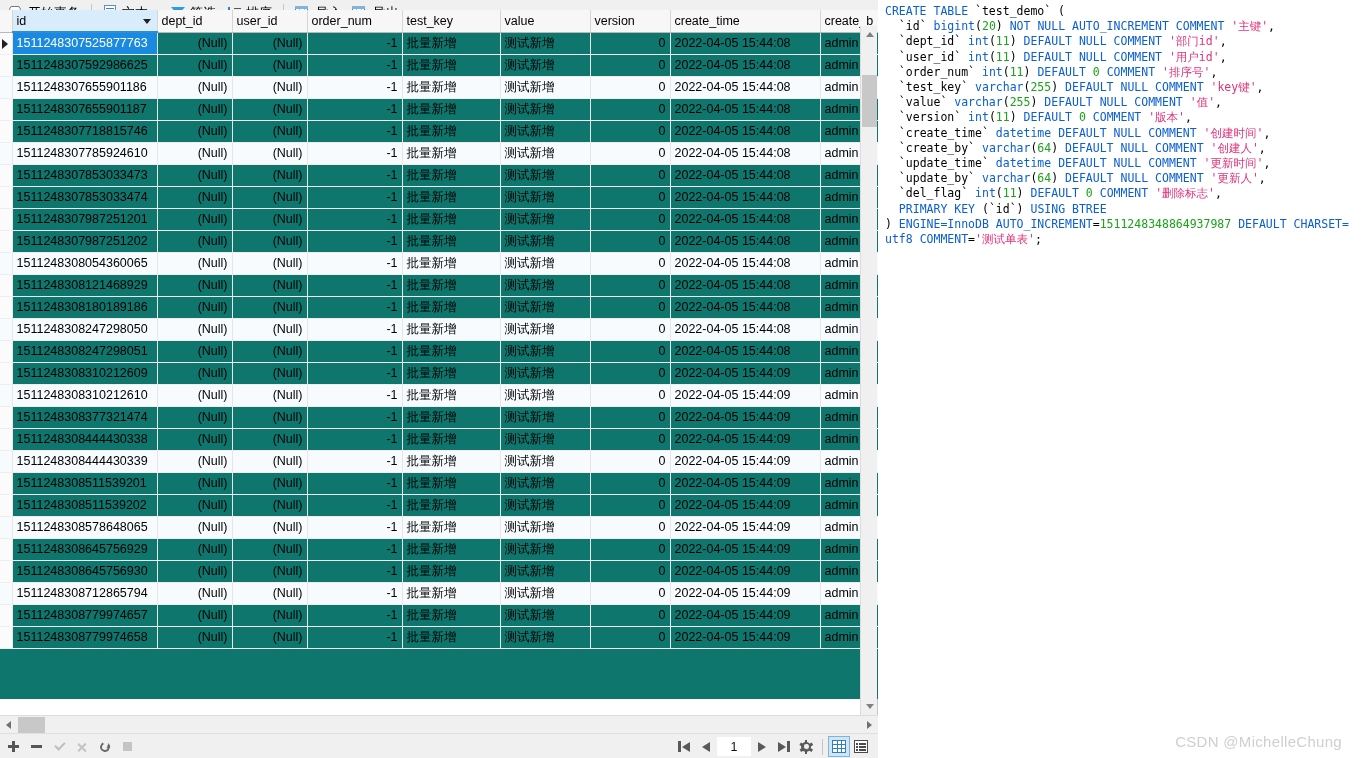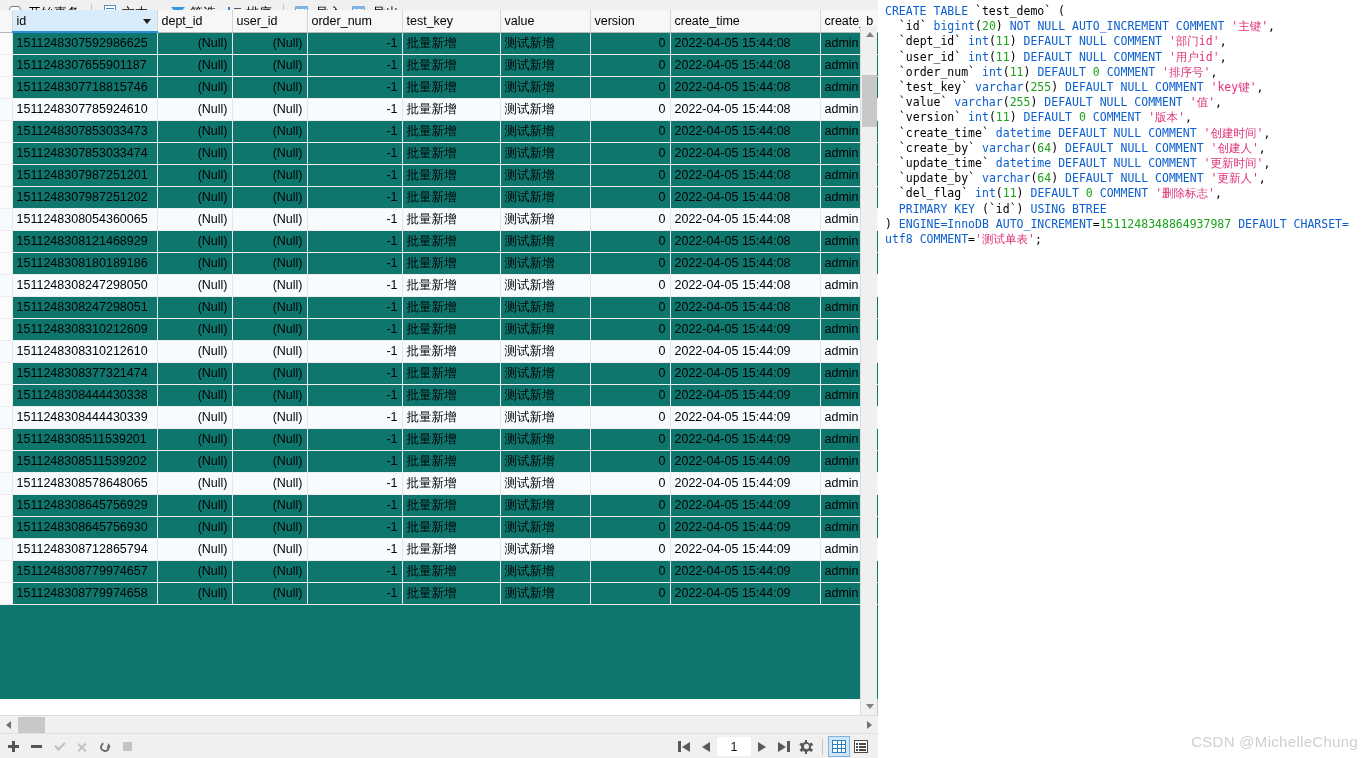--- a/index.html
+++ b/index.html
@@ -389,21 +389,21 @@
     color: #000;
   }
   .k { color: #0b5fd0; }       
   .id { color: #000000; }      
   .num-lit { color: #19a319; } 
   .str { color: #e0327a; }     
   .plain { color: #000; }
 
   
   #watermark {
-    position: absolute; right: 10px; bottom: 8px;
+    position: absolute; right: 26px; bottom: 8px;
     font-size: 15px; color: #cfcfcf;
     font-family: "Liberation Sans", sans-serif;
     letter-spacing: 0.3px;
     text-align: right;
   }
 </style>
 </head>
 <body>
 
 <div id="app">
@@ -502,23 +502,49 @@
               <th>user_id</th>
               <th>order_num</th>
               <th>test_key</th>
               <th>value</th>
               <th>version</th>
               <th>create_time</th>
               <th>create_b</th>
             </tr>
         </thead>
         <tbody id="grid-body">
+            <tr class="selected">
+              <td class="c-marker">
+                <span class="row-arrow"></span>
+              </td>
+              <td class="c-id">1511248307525877763</td>
+              <td class="c-dept_id null">(Null)</td>
+              <td class="c-user_id null">(Null)</td>
+              <td class="c-order_num num">-1</td>
+              <td class="c-test_key">批量新增</td>
+              <td class="c-value">测试新增</td>
+              <td class="c-version num">0</td>
+              <td class="c-create_time">2022-04-05 15:44:08</td>
+              <td class="c-create_by">admin</td>
+            </tr>
             <tr>
               <td class="c-marker"></td>
               <td class="c-id">1511248307592986625</td>
+              <td class="c-dept_id null">(Null)</td>
+              <td class="c-user_id null">(Null)</td>
+              <td class="c-order_num num">-1</td>
+              <td class="c-test_key">批量新增</td>
+              <td class="c-value">测试新增</td>
+              <td class="c-version num">0</td>
+              <td class="c-create_time">2022-04-05 15:44:08</td>
+              <td class="c-create_by">admin</td>
+            </tr>
+            <tr class="alt1">
+              <td class="c-marker"></td>
+              <td class="c-id">1511248307655901186</td>
               <td class="c-dept_id null">(Null)</td>
               <td class="c-user_id null">(Null)</td>
               <td class="c-order_num num">-1</td>
               <td class="c-test_key">批量新增</td>
               <td class="c-value">测试新增</td>
               <td class="c-version num">0</td>
               <td class="c-create_time">2022-04-05 15:44:08</td>
               <td class="c-create_by">admin</td>
             </tr>
             <tr>

